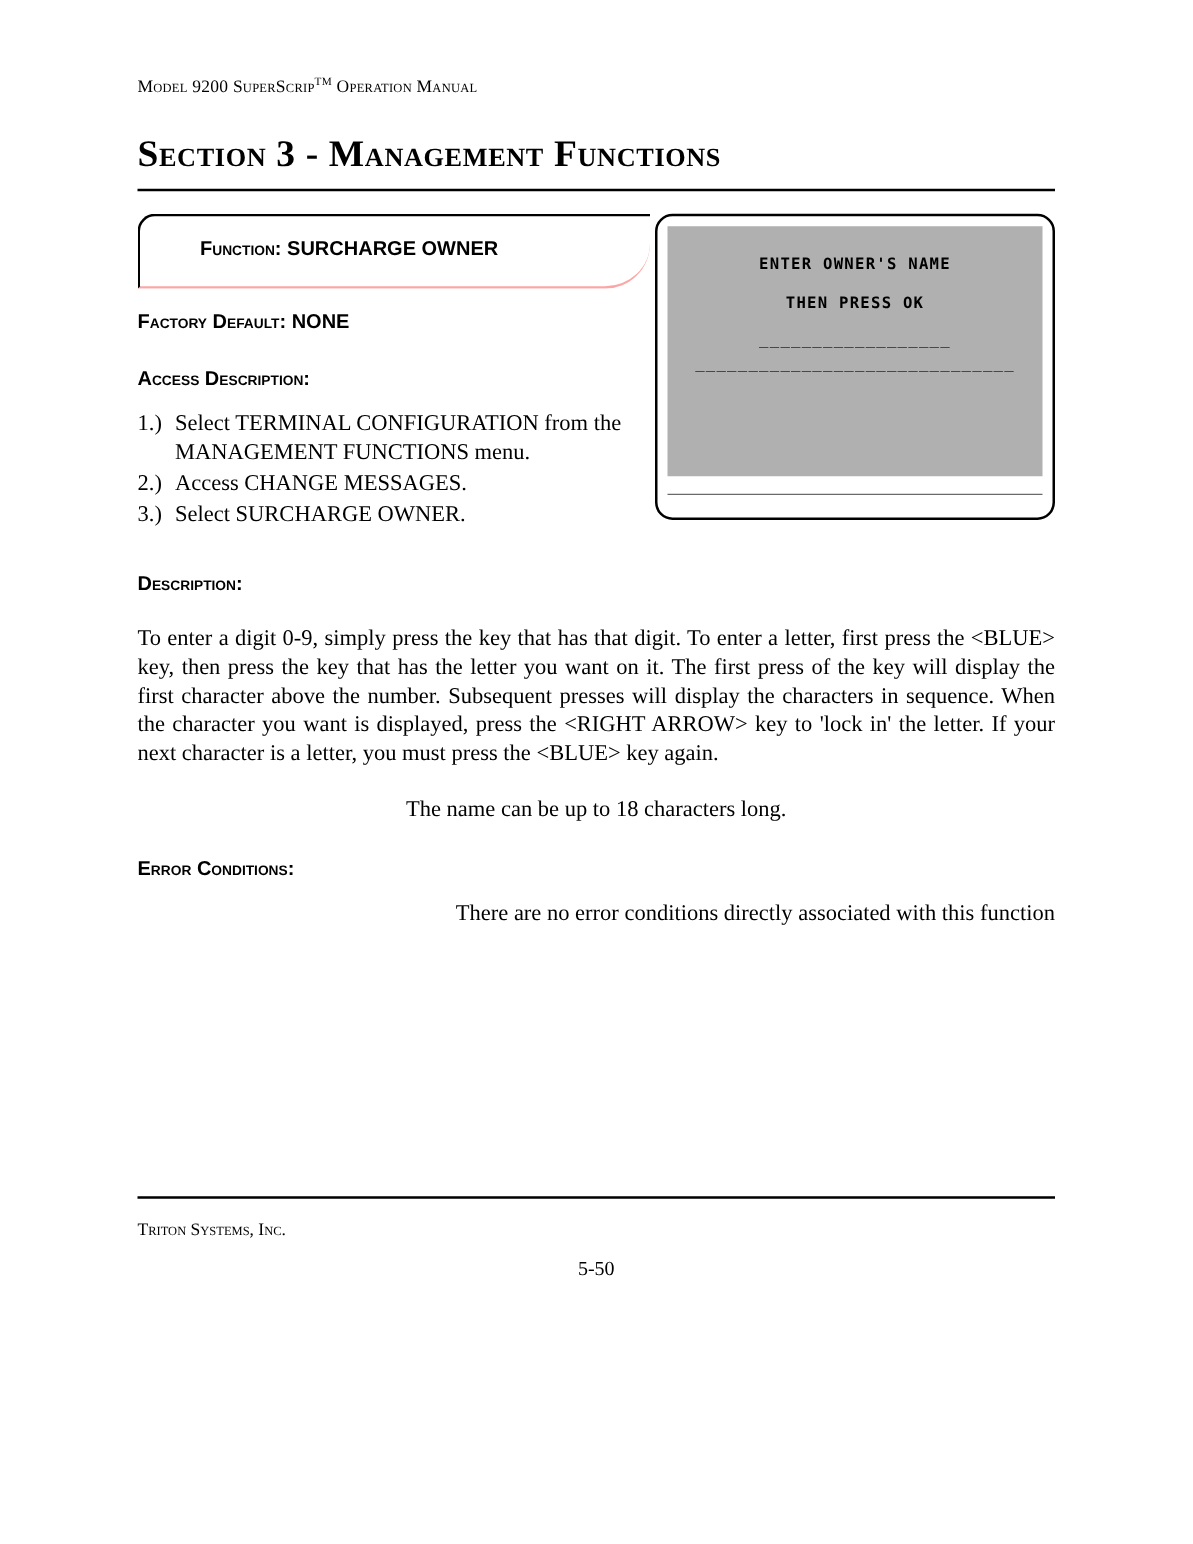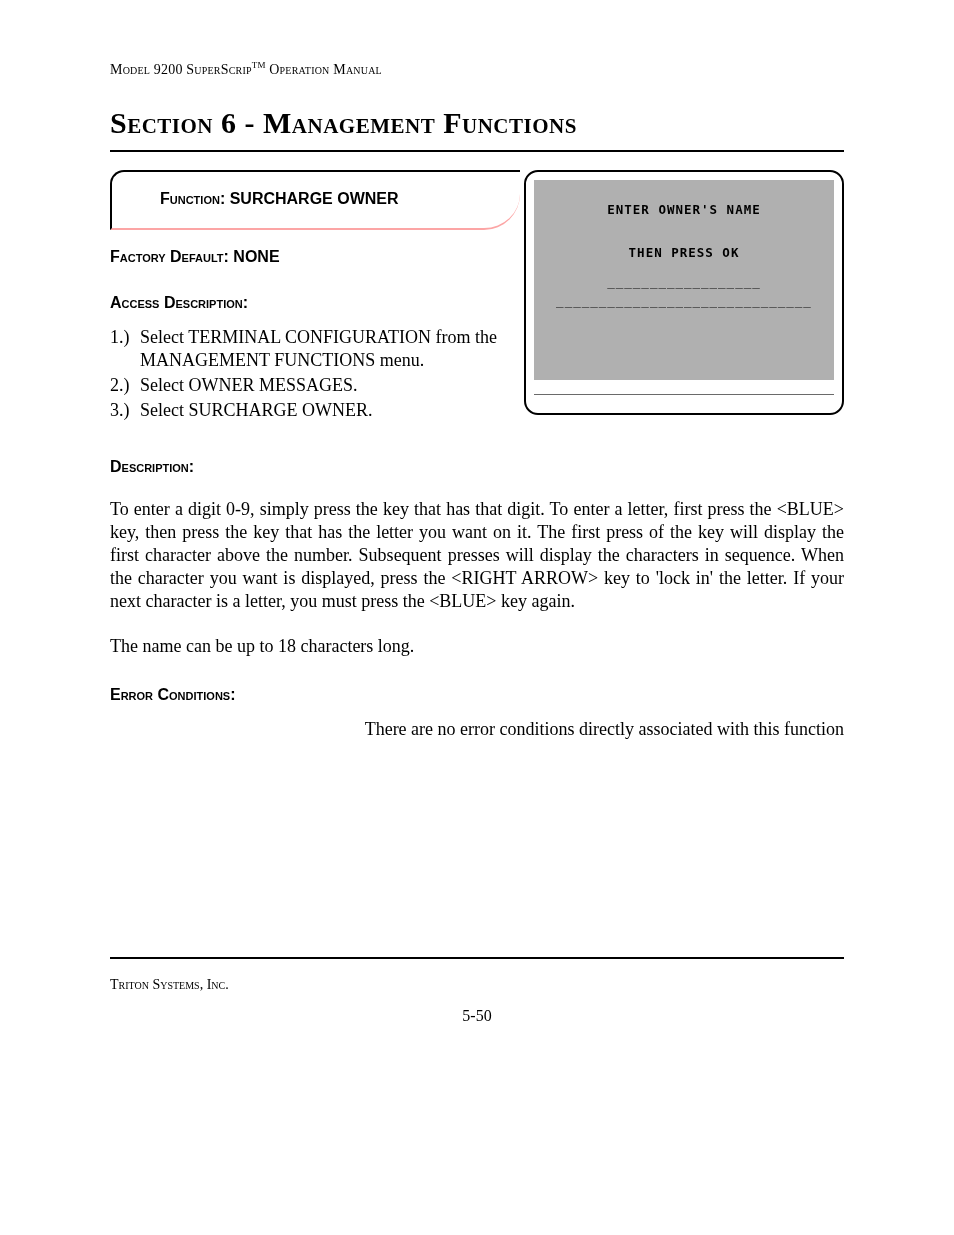--- a/index.html
+++ b/index.html
@@ -7,21 +7,21 @@
   .page { position: relative; width: 954px; height: 1069px; padding: 60px 110px 50px 110px; }
   .header-line { font-size: 14px; letter-spacing: 0.2px; margin-bottom: 28px; }
   .header-line .sc { font-variant: small-caps; }
   .header-line sup { font-size: 9px; vertical-align: super; }
   h1.section-title { font-size: 30px; font-weight: bold; font-variant: small-caps; letter-spacing: 0.5px; margin-bottom: 10px; }
   hr.rule { border: none; border-top: 2px solid #000; margin: 8px 0 18px 0; }
   hr.rule.bottom { position: absolute; left: 110px; right: 110px; bottom: 110px; margin: 0; }
   .content-wrap { position: relative; }
   .screen-box { position: absolute; top: 0; right: 0; width: 320px; height: 245px; border: 2px solid #000; border-radius: 14px; background: #fff; overflow: hidden; }
   .screen-inner { margin: 8px; height: 200px; background: #b0b0b0; padding-top: 22px; text-align: center; font-family: "Lucida Console", Monaco, monospace; font-size: 12.5px; font-weight: bold; letter-spacing: 1px; color: #000; }
-  .screen-inner .line1 { margin-bottom: 28px; }
+  .screen-inner .line1 { margin-bottom: 16px; }
   .screen-inner .dashes1 { margin-top: 14px; letter-spacing: 1px; font-weight: normal; }
   .screen-inner .dashes2 { margin-top: 4px; letter-spacing: 1px; font-weight: normal; }
   .screen-bottom-bar { position: absolute; left: 8px; right: 8px; bottom: 18px; border-top: 1.5px solid #6a6a6a; }
   .function-box { position: relative; width: 410px; height: 60px; border: 2px solid #000; border-top-left-radius: 14px; border-bottom-right-radius: 36px; border-right: none; border-bottom: 2px solid #fca5a5; margin-top: 0; background: #fff; }
   .function-box::after { content: ""; position: absolute; right: -2px; top: -2px; bottom: -2px; width: 2px; background: #fff; }
   .function-label { position: absolute; left: 48px; top: 18px; font-family: Arial, Helvetica, sans-serif; font-size: 16px; font-weight: bold; }
   .function-label .sc { font-variant: small-caps; }
   .left-col { width: 410px; }
   .left-col p, .left-col ol { margin-top: 18px; }
   .sc-label { font-variant: small-caps; font-family: Arial, Helvetica, sans-serif; font-weight: bold; font-size: 16px; margin-top: 20px; }
@@ -38,21 +38,21 @@
 </style>
 </head>
 <body>
 
 <div class="page">
 
   <div class="header-line">
     <span class="sc">Model 9200 SuperScrip</span><sup>TM</sup><span class="sc"> Operation Manual</span>
   </div>
 
-  <h1 class="section-title">Section 6 - Management Functions</h1>
+  <h1 class="section-title">Section 3 - Management Functions</h1>
   <hr class="rule">
 
   <div class="content-wrap">
 
     <div class="screen-box">
       <div class="screen-inner">
         <div class="line1">ENTER OWNER'S NAME</div>
         <div class="line2">THEN PRESS OK</div>
         <div class="dashes1">__________________</div>
         <div class="dashes2">______________________________</div>
@@ -75,35 +75,35 @@
         <span class="sc-label">Access Description:</span>
       </p>
 
       <ol class="steps">
         <li>
             <span class="num">1.)</span>
             <span class="txt">Select TERMINAL CONFIGURATION from the MANAGEMENT FUNCTIONS menu.</span>
           </li>
         <li>
             <span class="num">2.)</span>
-            <span class="txt">Select OWNER MESSAGES.</span>
+            <span class="txt">Access CHANGE MESSAGES.</span>
           </li>
         <li>
             <span class="num">3.)</span>
             <span class="txt">Select SURCHARGE OWNER.</span>
           </li>
       </ol>
     </div>
 
     <p class="desc-label">
       <span class="sc-label">Description:</span>
     </p>
 
     <p class="body-para" style="margin-top:22px;">To enter a digit 0-9, simply press the key that has that digit.  To enter a letter, first press the &lt;BLUE&gt; key, then press the key that has the letter you want on it.  The first press of the key will display the first character above the number.  Subsequent presses will display the characters in sequence.  When the character you want is displayed, press the &lt;RIGHT ARROW&gt; key to 'lock in' the letter.  If your next character is a letter, you must press the &lt;BLUE&gt; key again.</p>
-    <p class="body-para" style="margin-top:22px; text-align:left;">The name can be up to 18 characters long.</p>
+    <p class="body-para" style="margin-top:22px; text-align:center;">The name can be up to 18 characters long.</p>
 
     <p class="err-label">
       <span class="sc-label">Error Conditions:</span>
     </p>
     <p class="body-para" style="text-align:right;">There are no error conditions directly associated with this function</p>
 
   </div>
 
   <hr class="rule bottom">
   <div class="footer-company">Triton Systems, Inc.</div>

